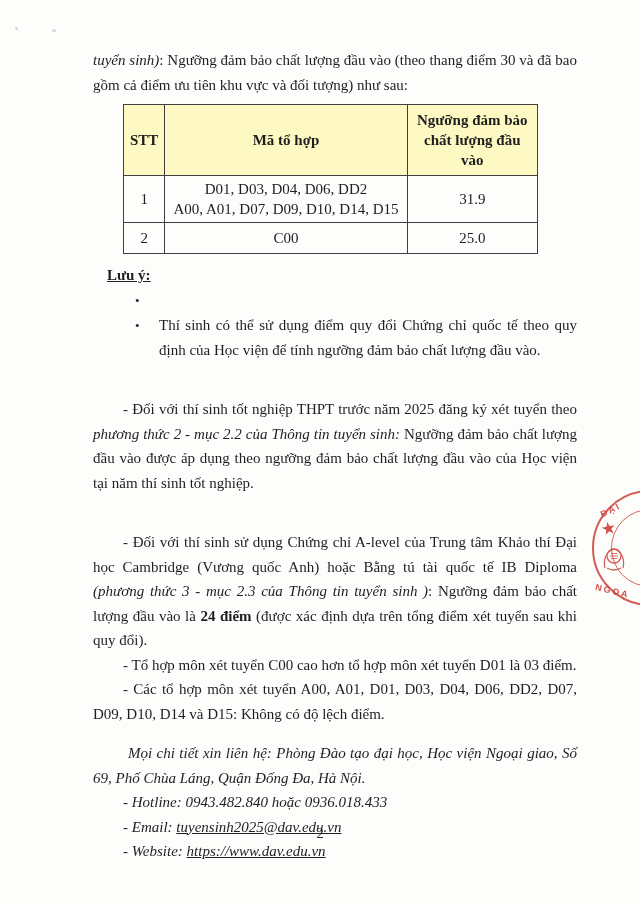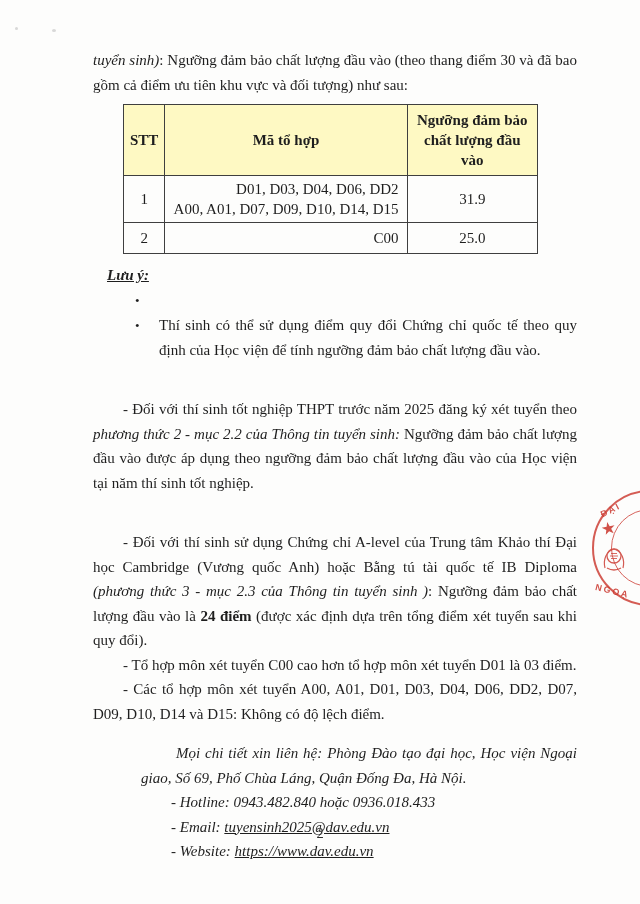--- a/index.html
+++ b/index.html
@@ -39,42 +39,42 @@
     vertical-align:middle;
   }
   table.threshold th {
     background:#fef9c3;
     font-weight:bold;
     text-align:center;
     padding:5px 6px;
     height:52px;
   }
   td.c-stt { width:40px; text-align:center; }
-  td.c-combo { width:244px; text-align:right; padding:3px 8px; line-height:20px; }
+  td.c-combo { width:244px; text-align:center; padding:3px 8px; line-height:20px; }
   td.c-score { width:131px; text-align:center; }
   tr.r1 td { height:44px; }
   tr.r2 td { height:31px; }
 
   .luuy {
-    font-weight:bold; font-style:italic; text-decoration:underline;
+    font-weight:bold; text-decoration:underline;
     margin:7px 0 0 14px;
   }
   .bullets { margin:0; }
   .bullet-row { display:flex; }
   .bullet-mark {
     width:24px; margin-left:42px; flex:0 0 auto;
     font-size:13px; text-align:left; padding-top:1px;
   }
   .bullet-text { flex:1; text-align:justify; }
 
   .para { text-align:justify; text-indent:30px;margin-top:35px; }
   .heading2 { font-weight:bold; text-align:justify; text-indent:30px; }
   .dash-item { text-align:justify; text-indent:30px; }
 
-  .contact { margin-top:15px; font-style:italic;margin-left:48px; }
+  .contact { margin-top:15px; font-style:italic; }
   .contact .lead { text-align:justify; text-indent:35px; }
   .contact .line { text-indent:30px; }
   a.doclink { color:inherit; text-decoration:underline; }
 
   .page-num {
     position:absolute; left:0; right:0; top:821px;
     text-align:center; font-size:14.5px; color:#2a2a2a;
   }
 
   

